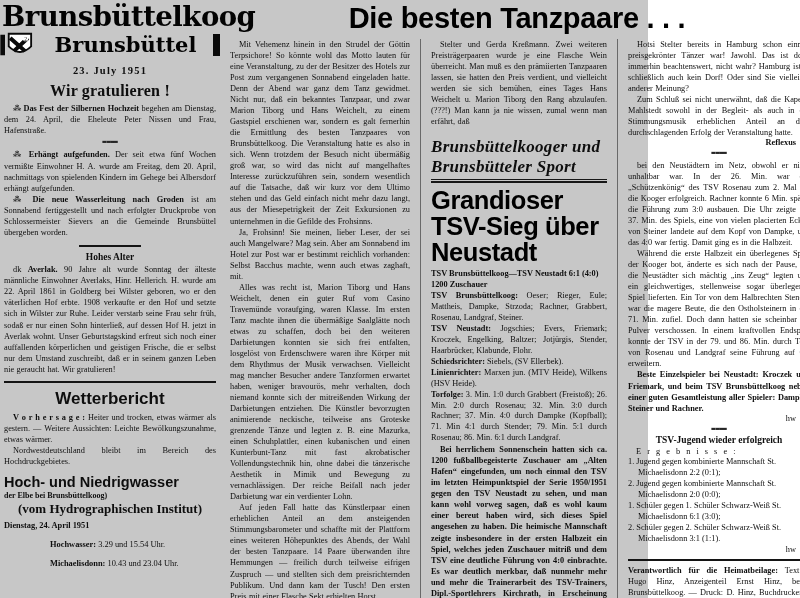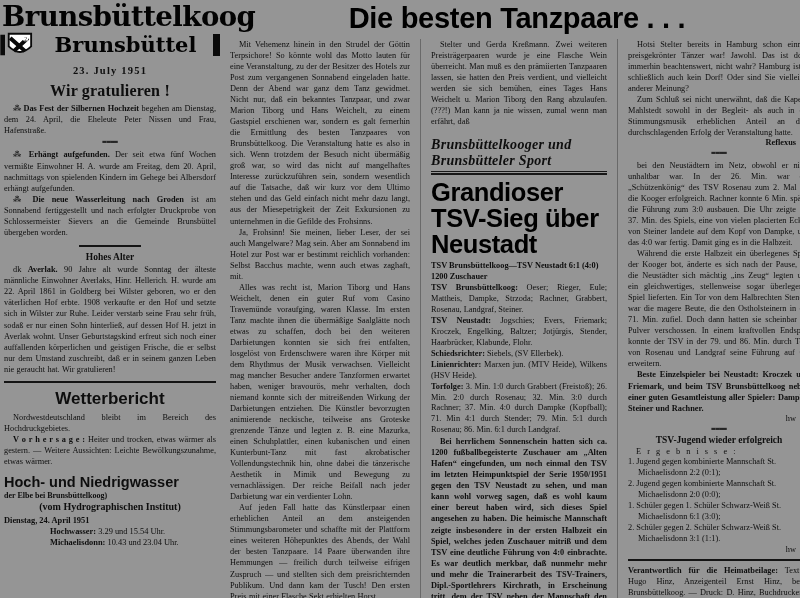--- a/index.html
+++ b/index.html
@@ -11,23 +11,23 @@
     width: 800px;
     height: 598px;
     overflow: hidden;
     font-family: "Liberation Serif", "DejaVu Serif", serif;
     color: #141414;
     -webkit-font-smoothing: none;
   }
 
   #page {
     position: relative;
-    width: 800px;
+    width: 648px;
     height: 598px;
-    background: #14b8a6;
+    background: #7dd3fc;
     box-sizing: border-box;
     padding: 2px 4px 16px 4px;
     filter: contrast(1.06) grayscale(1);
   }
 
   
   .cols {
     display: flex;
     align-items: flex-start;
     width: 792px;
@@ -165,54 +165,54 @@
   }
   .hl-center-xs {
     text-align: left;
     font-weight: bold;
     font-size: 8px;
     margin: 0;
   }
   .hl-center-xs2 {
     text-align: center;
     font-weight: bold;
-    font-size: 10px;
+    font-size: 13px;
     margin: 1px 0 4px 0;
   }
 
   .tide-head {
     font-weight: bold;
     font-size: 8.4px;
     margin-top: 4px;
   }
   .tide-row {
     font-size: 8.4px;
     padding-left: 46px;
-    margin-top: 2px;
+    margin-top: 10px;
   }
   .tide-row .lab { font-weight: bold; }
 
   
   .hl-dance {
     font-family: "Liberation Sans", sans-serif;
     font-weight: bold;
     font-size: 29px;
     letter-spacing: -0.3px;
     text-align: center;
     margin: 2px 0 6px 0;
     line-height: 1;
     color: #060606;
   }
 
   
   .sport-banner {
     font-family: "Liberation Serif", serif;
     font-style: italic;
     font-weight: bold;
-    font-size: 14px;
+    font-size: 17px;
     letter-spacing: 0.3px;
     padding-bottom: 2px;
   }
   .sport-banner-rule {
     height: 1px;
     background: #1d1d1d;
     margin-bottom: 1px;
   }
   .sport-banner-rule2 {
     height: 2px;
@@ -316,24 +316,24 @@
 
       <div class="hl-center-sm">Hohes Alter</div>
       <p class="bt">
         <span>dk</span>
         <span class="bold">Averlak.</span><span> 90 Jahre alt wurde Sonntag der älteste männliche Einwohner Averlaks, Hinr. Hellerich. H. wurde am 22. April 1861 in Goldberg bei Wilster geboren, wo er den väterlichen Hof erbte. 1908 verkaufte er den Hof und setzte sich in Wilster zur Ruhe. Leider verstarb seine Frau sehr früh, sodaß er nur einen Sohn hinterließ, auf dessen Hof H. jetzt in Averlak wohnt. Unser Geburtstagskind erfreut sich noch einer auffallenden körperlichen und geistigen Frische, die er selbst nur dem Umstand zuschreibt, daß er in seinem ganzen Leben nie geraucht hat. Wir gratulieren!</span>
       </p>
 
       <div class="rule-mid"></div>
 
       <div class="hl-center-lg">Wetterbericht</div>
-      <p class="bt">Nordwestdeutschland bleibt im Bereich des Hochdruckgebietes.</p>
       <p class="bt">
         <span class="bold">V o r h e r s a g e :</span><span> Heiter und trocken, etwas wärmer als gestern. — Weitere Aussichten: Leichte Bewölkungszunahme, etwas wärmer.</span>
       </p>
+      <p class="bt">Nordwestdeutschland bleibt im Bereich des Hochdruckgebietes.</p>
 
       <div class="hl-center-lg2">Hoch- und Niedrigwasser</div>
       <div class="hl-center-xs">der Elbe bei Brunsbüttelkoog)</div>
       <div class="hl-center-xs2">
         <span>(vom</span>
         <span class="bold">Hydrographischen  Institut</span><span>)</span>
       </div>
       <div class="tide-head">Dienstag, 24. April 1951</div>
       <div class="tide-row">
         <span class="lab">Hochwasser:</span>

